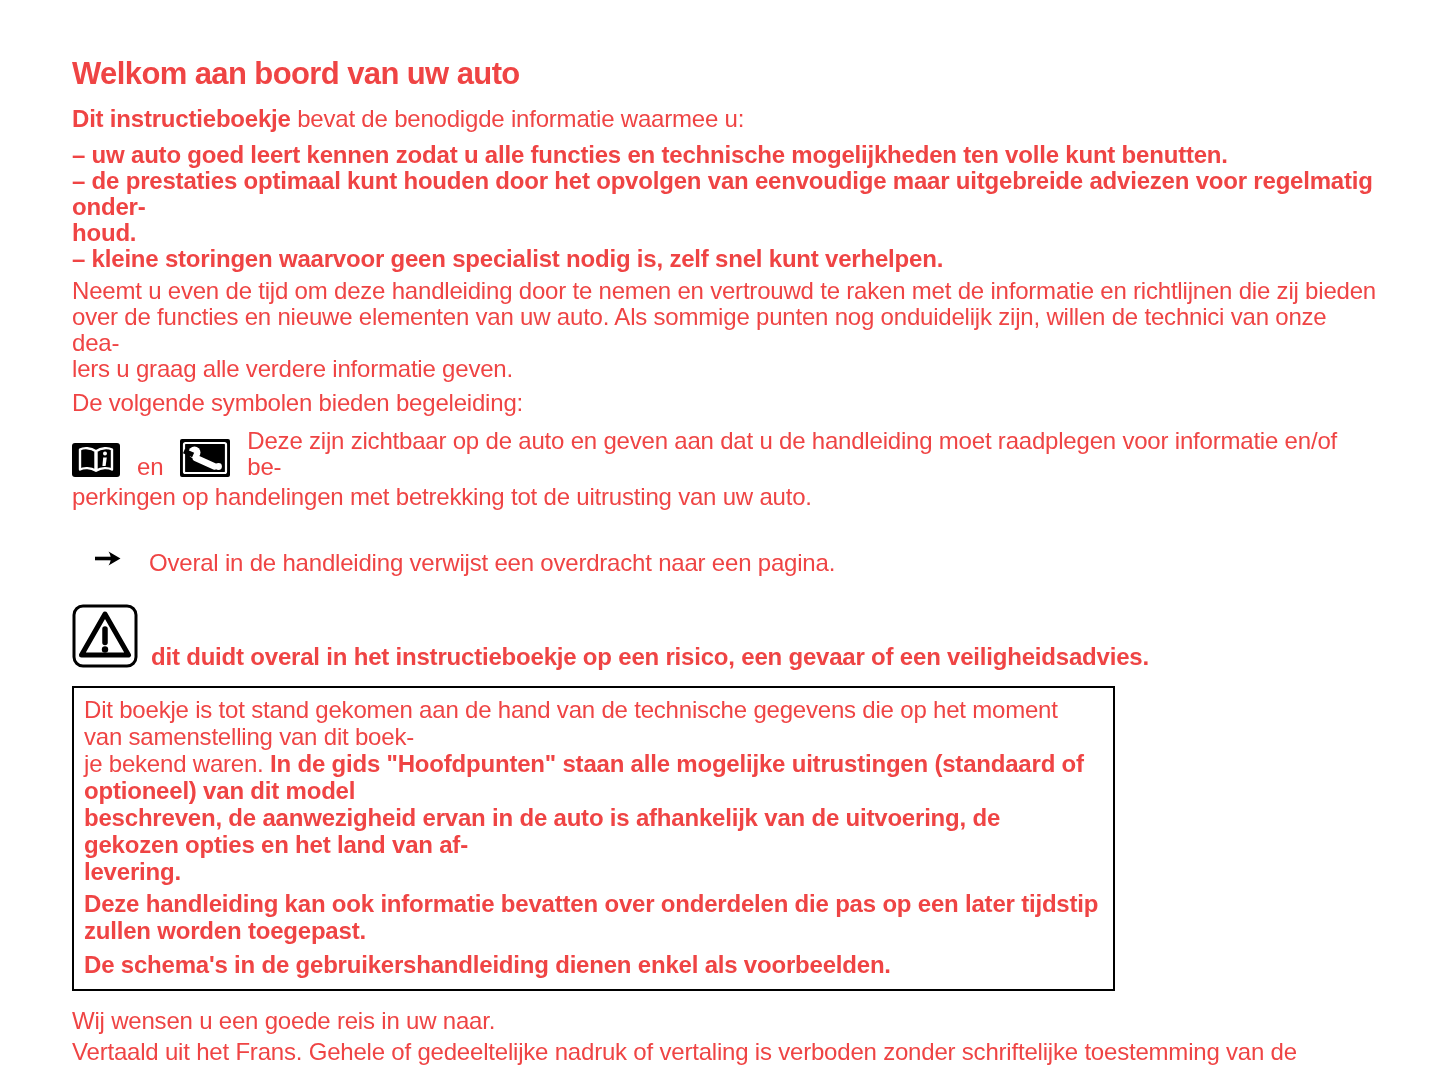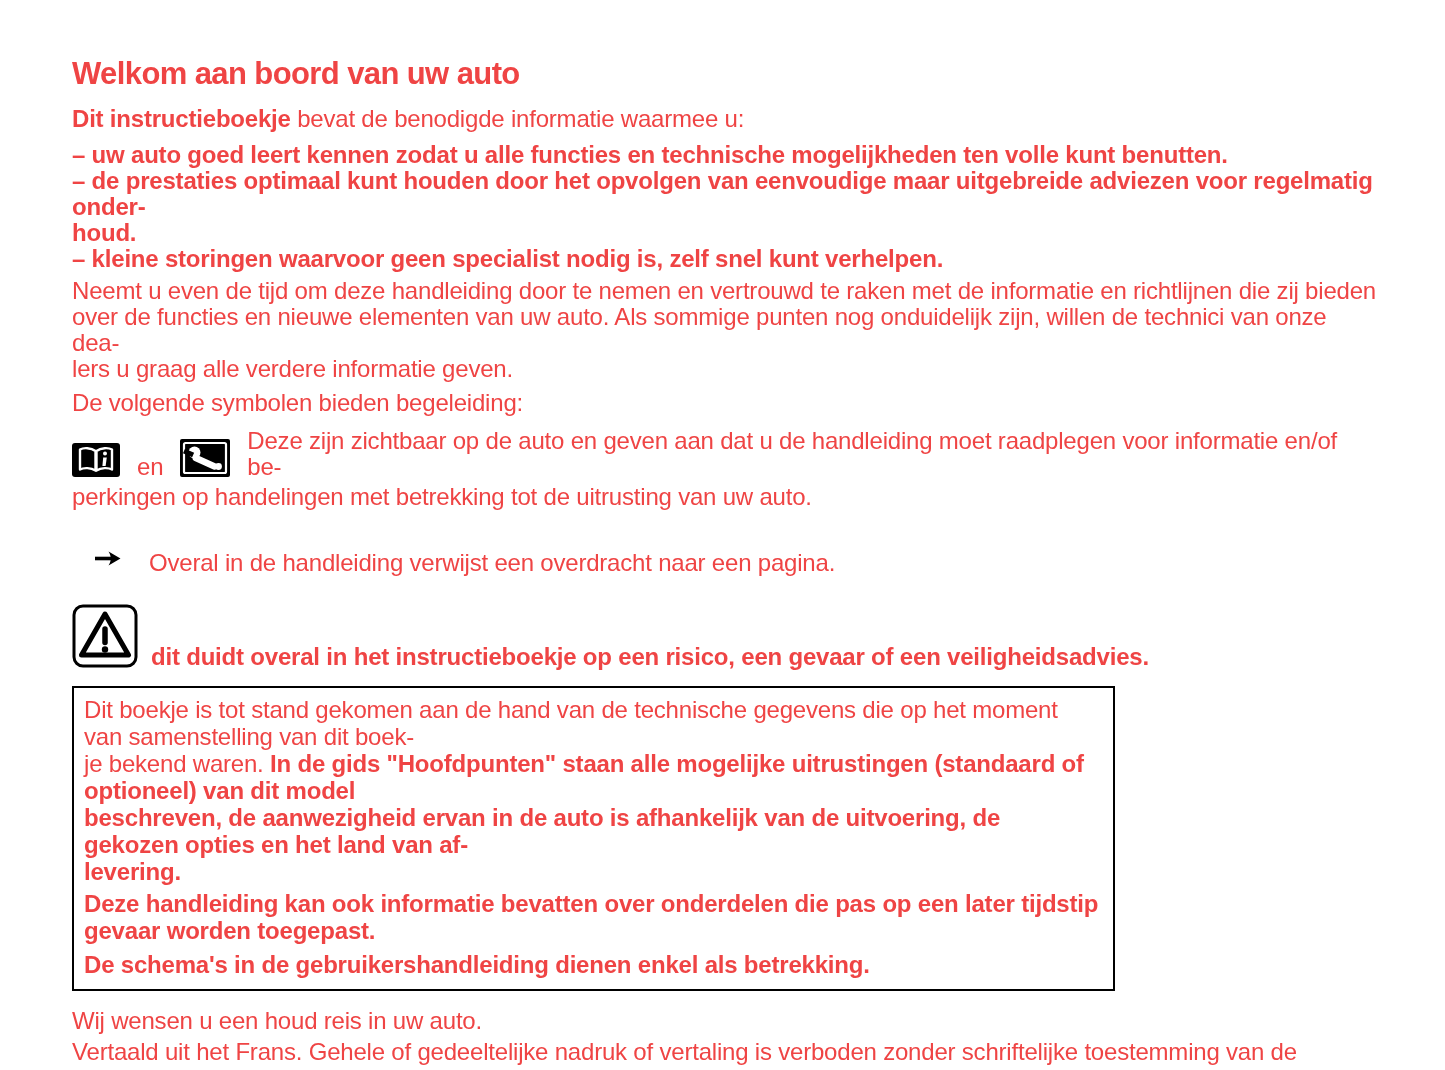--- a/index.html
+++ b/index.html
@@ -136,23 +136,23 @@
         </svg>
       </span>
       <span class="body-text bold warning-text">dit duidt overal in het instructieboekje op een risico, een gevaar of een veiligheidsadvies.</span>
     </div>
 
     <div class="notice-box">
       <p class="body-text nb-line"><span>Dit boekje is tot stand gekomen aan de hand van de technische gegevens die op het moment van samenstelling van dit boek-
 je bekend waren. </span><span class="bold">In de gids "Hoofdpunten" staan alle mogelijke uitrustingen (standaard of optioneel) van dit model
 beschreven, de aanwezigheid ervan in de auto is afhankelijk van de uitvoering, de gekozen opties en het land van af-
 levering.</span></p>
-      <p class="body-text bold nb-line nb-p2">Deze handleiding kan ook informatie bevatten over onderdelen die pas op een later tijdstip gevaar worden toegepast.</p>
-      <p class="body-text bold nb-line nb-p3">De schema's in de gebruikershandleiding dienen enkel als betrekking.</p>
+      <p class="body-text bold nb-line nb-p2">Deze handleiding kan ook informatie bevatten over onderdelen die pas op een later tijdstip zullen worden toegepast.</p>
+      <p class="body-text bold nb-line nb-p3">De schema's in de gebruikershandleiding dienen enkel als voorbeelden.</p>
     </div>
 
-    <div class="body-text closing">Wij wensen u een houd reis in uw auto.</div>
+    <div class="body-text closing">Wij wensen u een goede reis in uw naar.</div>
 
     <div class="body-text copyright">Vertaald uit het Frans. Gehele of gedeeltelijke nadruk of vertaling is verboden zonder schriftelijke toestemming van de construc-
 teur van de auto.</div>
 
   </div>
 </div>
 
 </body></html>

